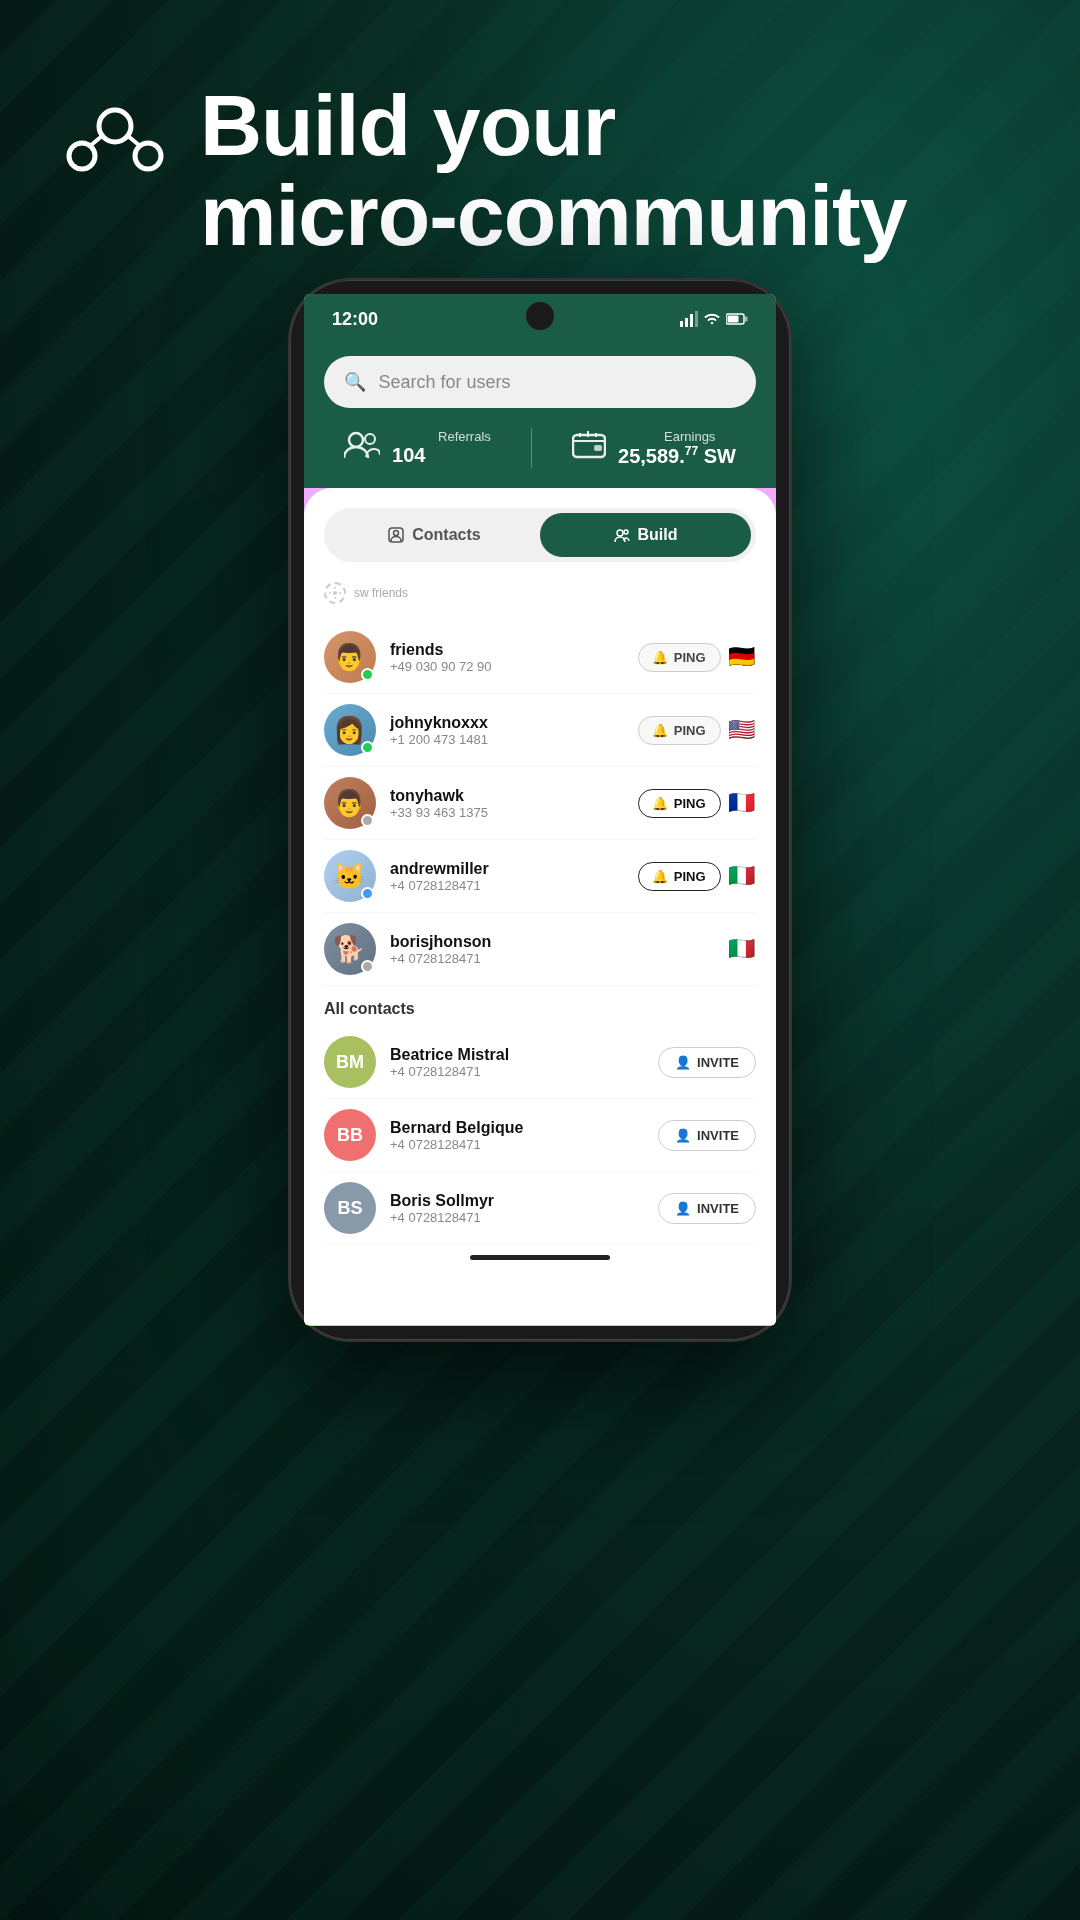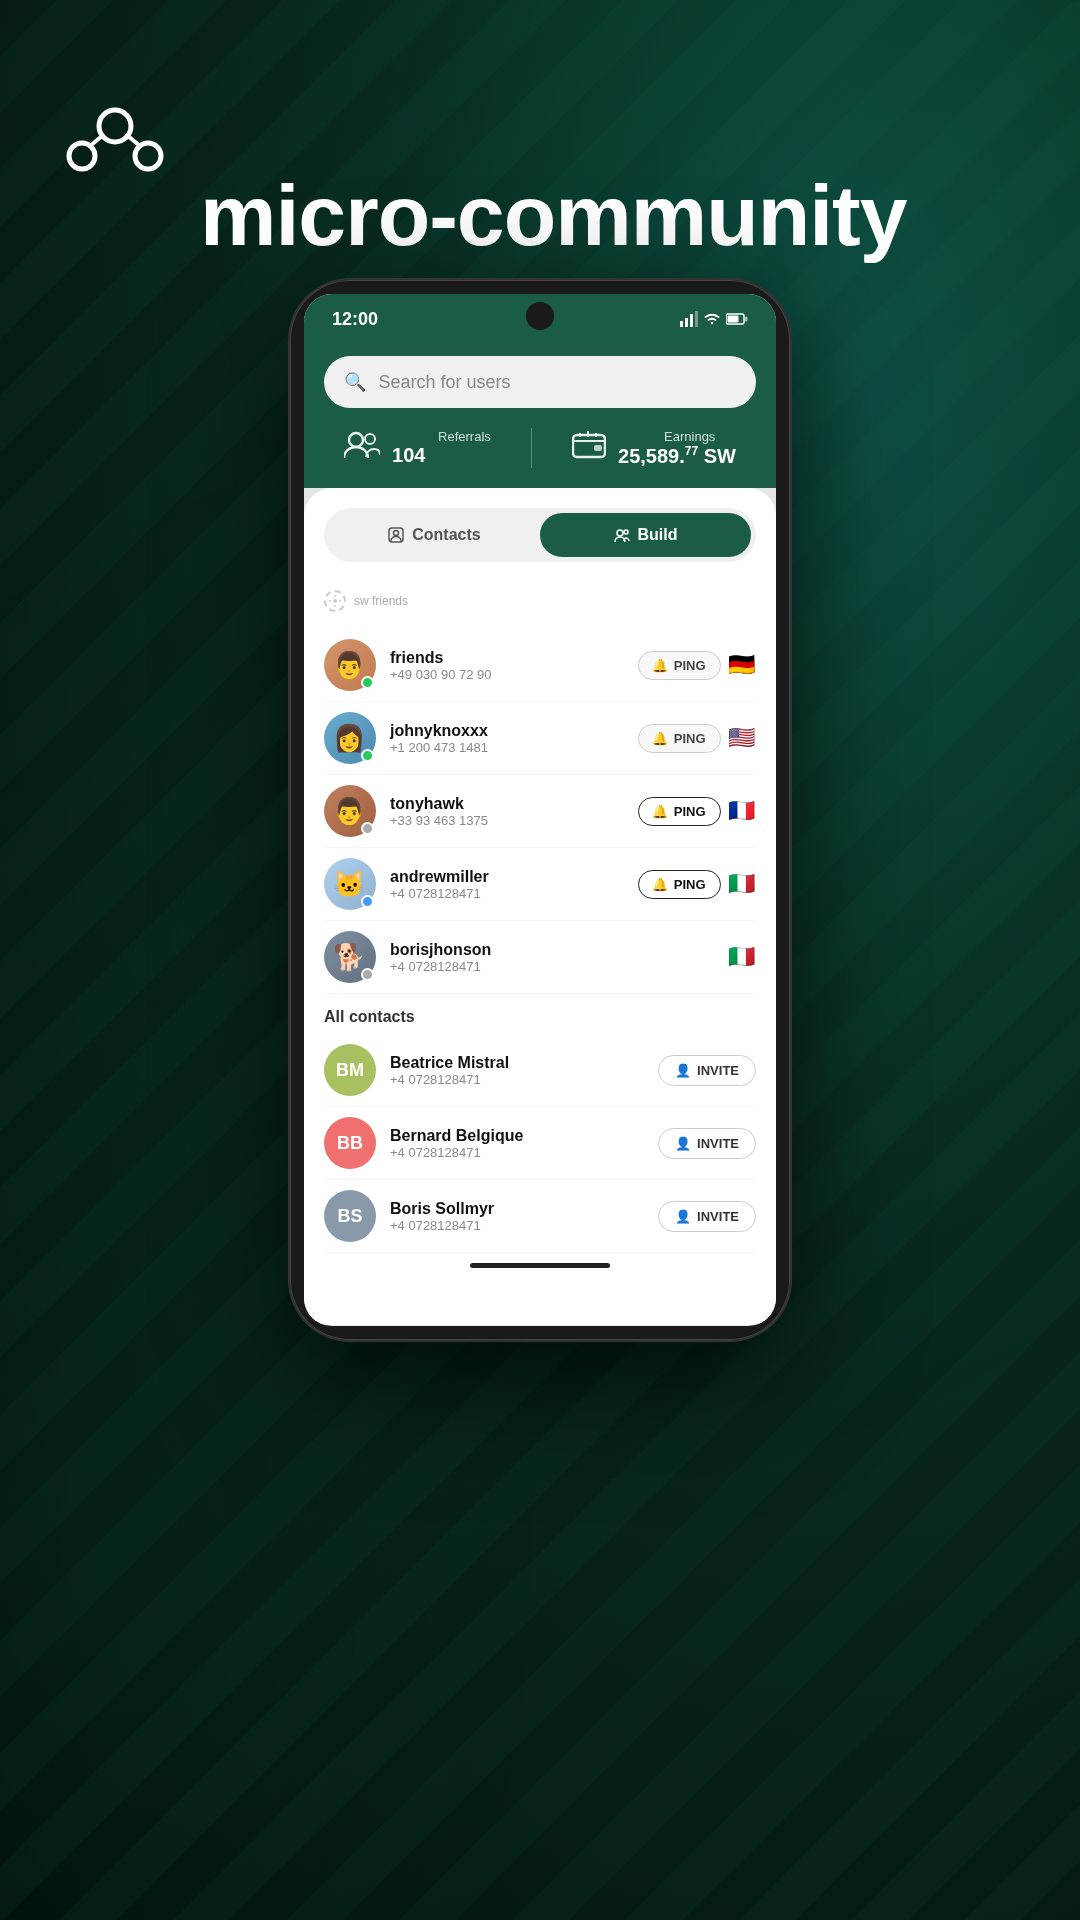--- a/index.html
+++ b/index.html
@@ -83,23 +83,23 @@
       padding: 14px;
       box-shadow:
         0 0 0 2px #333,
         0 40px 120px rgba(0,0,0,0.7),
         inset 0 0 0 1px #444;
       position: relative;
     }
     .phone-screen {
       width: 100%;
       height: 100%;
-      border-radius: 28px;
+      border-radius: 6px;
       overflow: hidden;
-      background: #e5e5e5;
+      background: #f0abfc;
       position: relative;
     }
 
     
     .status-bar {
       height: 50px;
       background: #1a5c45;
       display: flex;
       align-items: center;
       justify-content: space-between;
@@ -198,21 +198,21 @@
       height: calc(100% - 195px);
       overflow: hidden;
     }
 
     
     .tabs {
       display: flex;
       background: #f0f0f0;
       border-radius: 30px;
       padding: 5px;
-      margin-bottom: 28px;
+      margin-bottom: 20px;
     }
     .tab {
       flex: 1;
       height: 44px;
       border-radius: 22px;
       display: flex;
       align-items: center;
       justify-content: center;
       gap: 8px;
       font-size: 16px;
@@ -401,21 +401,21 @@
 <div class="header-area">
   <svg class="header-icon" viewBox="0 0 110 110" fill="none">
     <circle cx="55" cy="38" r="16" stroke="white" stroke-width="5" fill="none"></circle>
     <circle cx="22" cy="68" r="13" stroke="white" stroke-width="5" fill="none"></circle>
     <circle cx="88" cy="68" r="13" stroke="white" stroke-width="5" fill="none"></circle>
     <line x1="42" y1="48" x2="30" y2="58" stroke="white" stroke-width="4"></line>
     <line x1="68" y1="48" x2="80" y2="58" stroke="white" stroke-width="4"></line>
   </svg>
   <div>
     <div class="header-text">
-      <br>
+      <span>Build your</span><br>
       <span>micro-community</span>
     </div>
   </div>
 </div>
 
 <div class="phone-wrap">
   <div class="phone-outer">
     <div class="phone-screen">
 
       <div class="status-bar">

